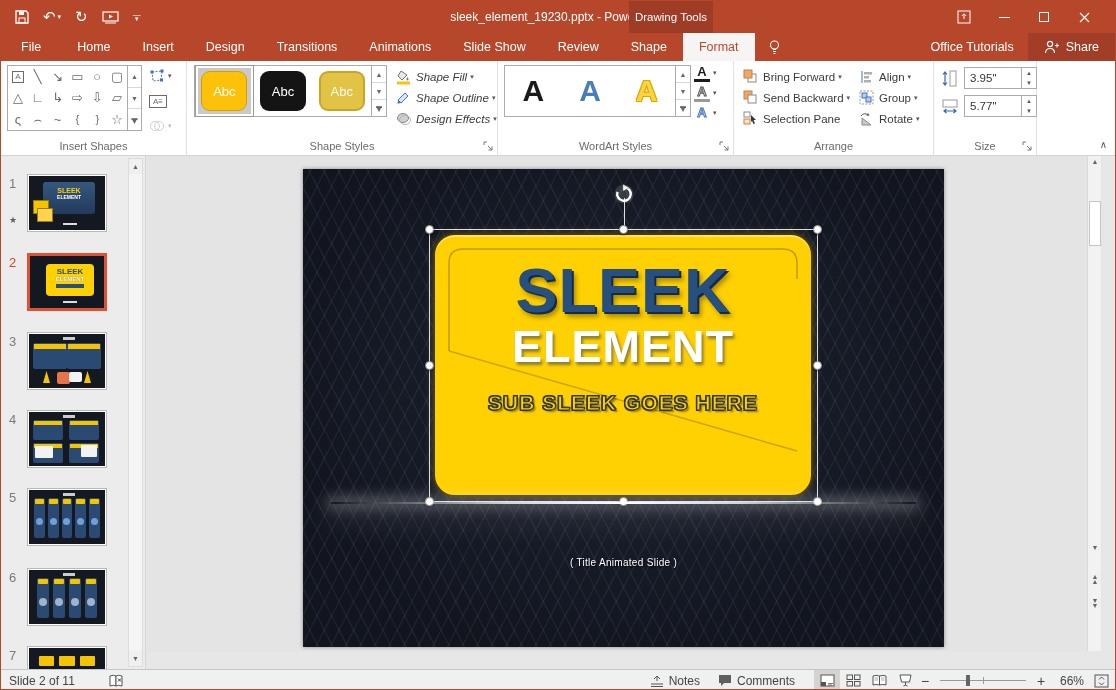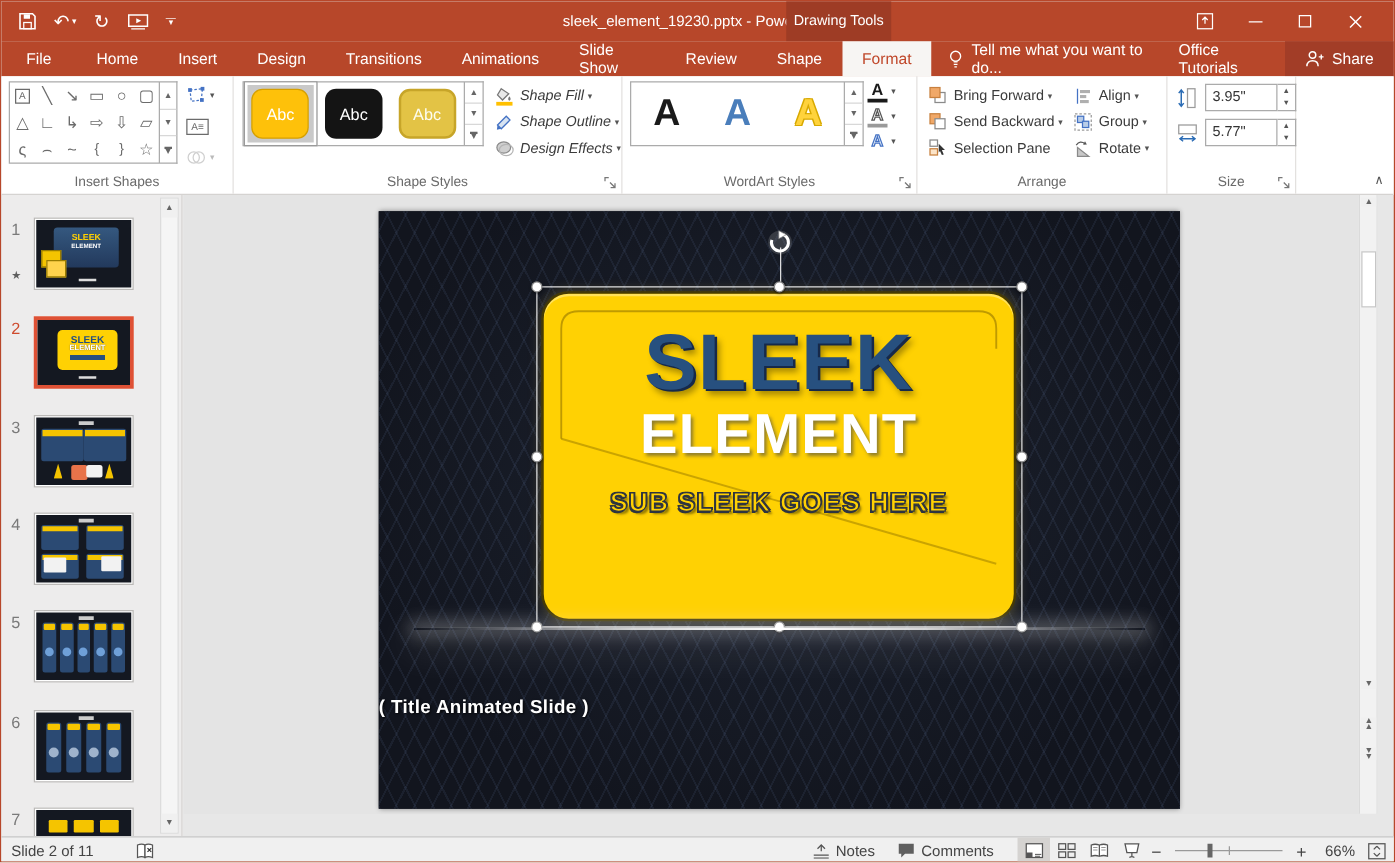--- a/index.html
+++ b/index.html
@@ -107,21 +107,21 @@
     text-shadow:-1px -1px 0 #2E3440,1px -1px 0 #2E3440,-1px 1px 0 #2E3440,2px 2px 2px rgba(0,0,0,.45); }
 
   .sel-frame { position:absolute; left:126px; top:60px; width:389px; height:273px; border:1px solid rgba(255,255,255,.85); pointer-events:none; }
   .handle { position:absolute; width:9px; height:9px; border-radius:50%; background:#fff; border:1px solid #8a8a8a; box-shadow:0 1px 2px rgba(0,0,0,.5); }
   .rot-stem { position:absolute; left:50%; top:-32px; width:1px; height:32px; background:rgba(255,255,255,.85); }
   .rot-handle { position:absolute; left:50%; top:-46px; margin-left:-10px; width:20px; height:20px; }
 
   .floor-glow { position:absolute; left:28px; right:28px; top:333px; height:2px;
     background:linear-gradient(90deg, transparent, rgba(255,255,255,.8) 30%, #fff 50%, rgba(255,255,255,.8) 70%, transparent);
     box-shadow:0 0 14px 4px rgba(255,255,255,.30), 0 10px 30px 8px rgba(255,255,255,.10); }
-  .slide-caption { position:absolute; left:0; right:0; top:388px; color:#fff; font-size:15px; font-weight:bold; letter-spacing:.3px; text-shadow:1px 1px 2px rgba(0,0,0,.8); }
+  .slide-caption { position:absolute; left:0; right:0; top:388px; text-align:center; color:#fff; font-size:10px; font-weight:normal; letter-spacing:.3px; text-shadow:1px 1px 2px rgba(0,0,0,.8); }
 
   .v-scroll { position:absolute; right:1px; top:0; width:14px; height:495px; background:#F2F2F2; border-left:1px solid #DADADA; }
   .vs-btn { position:absolute; left:1px; width:12px; text-align:center; font-size:7px; color:#666; background:#F0F0F0; }
   .vs-thumb { position:absolute; left:1px; top:45px; width:12px; height:45px; background:#fff; border:1px solid #C6C6C6; }
 
   
   .statusbar { position:absolute; left:0; top:668px; width:1116px; height:22px; background:#F0F0F0; border-top:1px solid #C6C6C6; font-size:12px; color:#444; }
   .sb-left { position:absolute; left:8px; top:0; height:21px; display:flex; align-items:center; gap:34px; }
   .sb-right { position:absolute; right:8px; top:0; height:21px; display:flex; align-items:center; }
   .sb-item { display:flex; align-items:center; gap:5px; padding:0 9px; height:21px; }
@@ -198,21 +198,20 @@
     <div class="tab">Review</div>
     <div class="tab">Shape</div>
     <div class="tab active">Format</div>
     <div class="tellme">
       <span>
         <svg width="11" height="15" viewBox="0 0 11 15">
             <circle cx="5.5" cy="5" r="4" fill="none" stroke="#fff" stroke-width="1.1"></circle>
             <path d="M4,9.5 h3 M4,11.5 h3 M4.5,13.5 h2" stroke="#fff"></path>
           </svg>
       </span>
-      <span>Tell me what you want to do...</span>
     </div>
     <div class="spacer"></div>
     <div class="office-tut">Office Tutorials</div>
     <div class="share-btn">
       <span>
         <svg width="15" height="14" viewBox="0 0 15 14">
             <circle cx="6" cy="4" r="2.6" fill="none" stroke="#fff" stroke-width="1.2"></circle>
             <path d="M1.5,13 c0-3 2-4.5 4.5-4.5 s4.5,1.5 4.5,4.5" fill="none" stroke="#fff" stroke-width="1.2"></path>
             <path d="M11,5.5 h4 M13,3.5 v4" stroke="#fff" stroke-width="1.1"></path>
           </svg>

